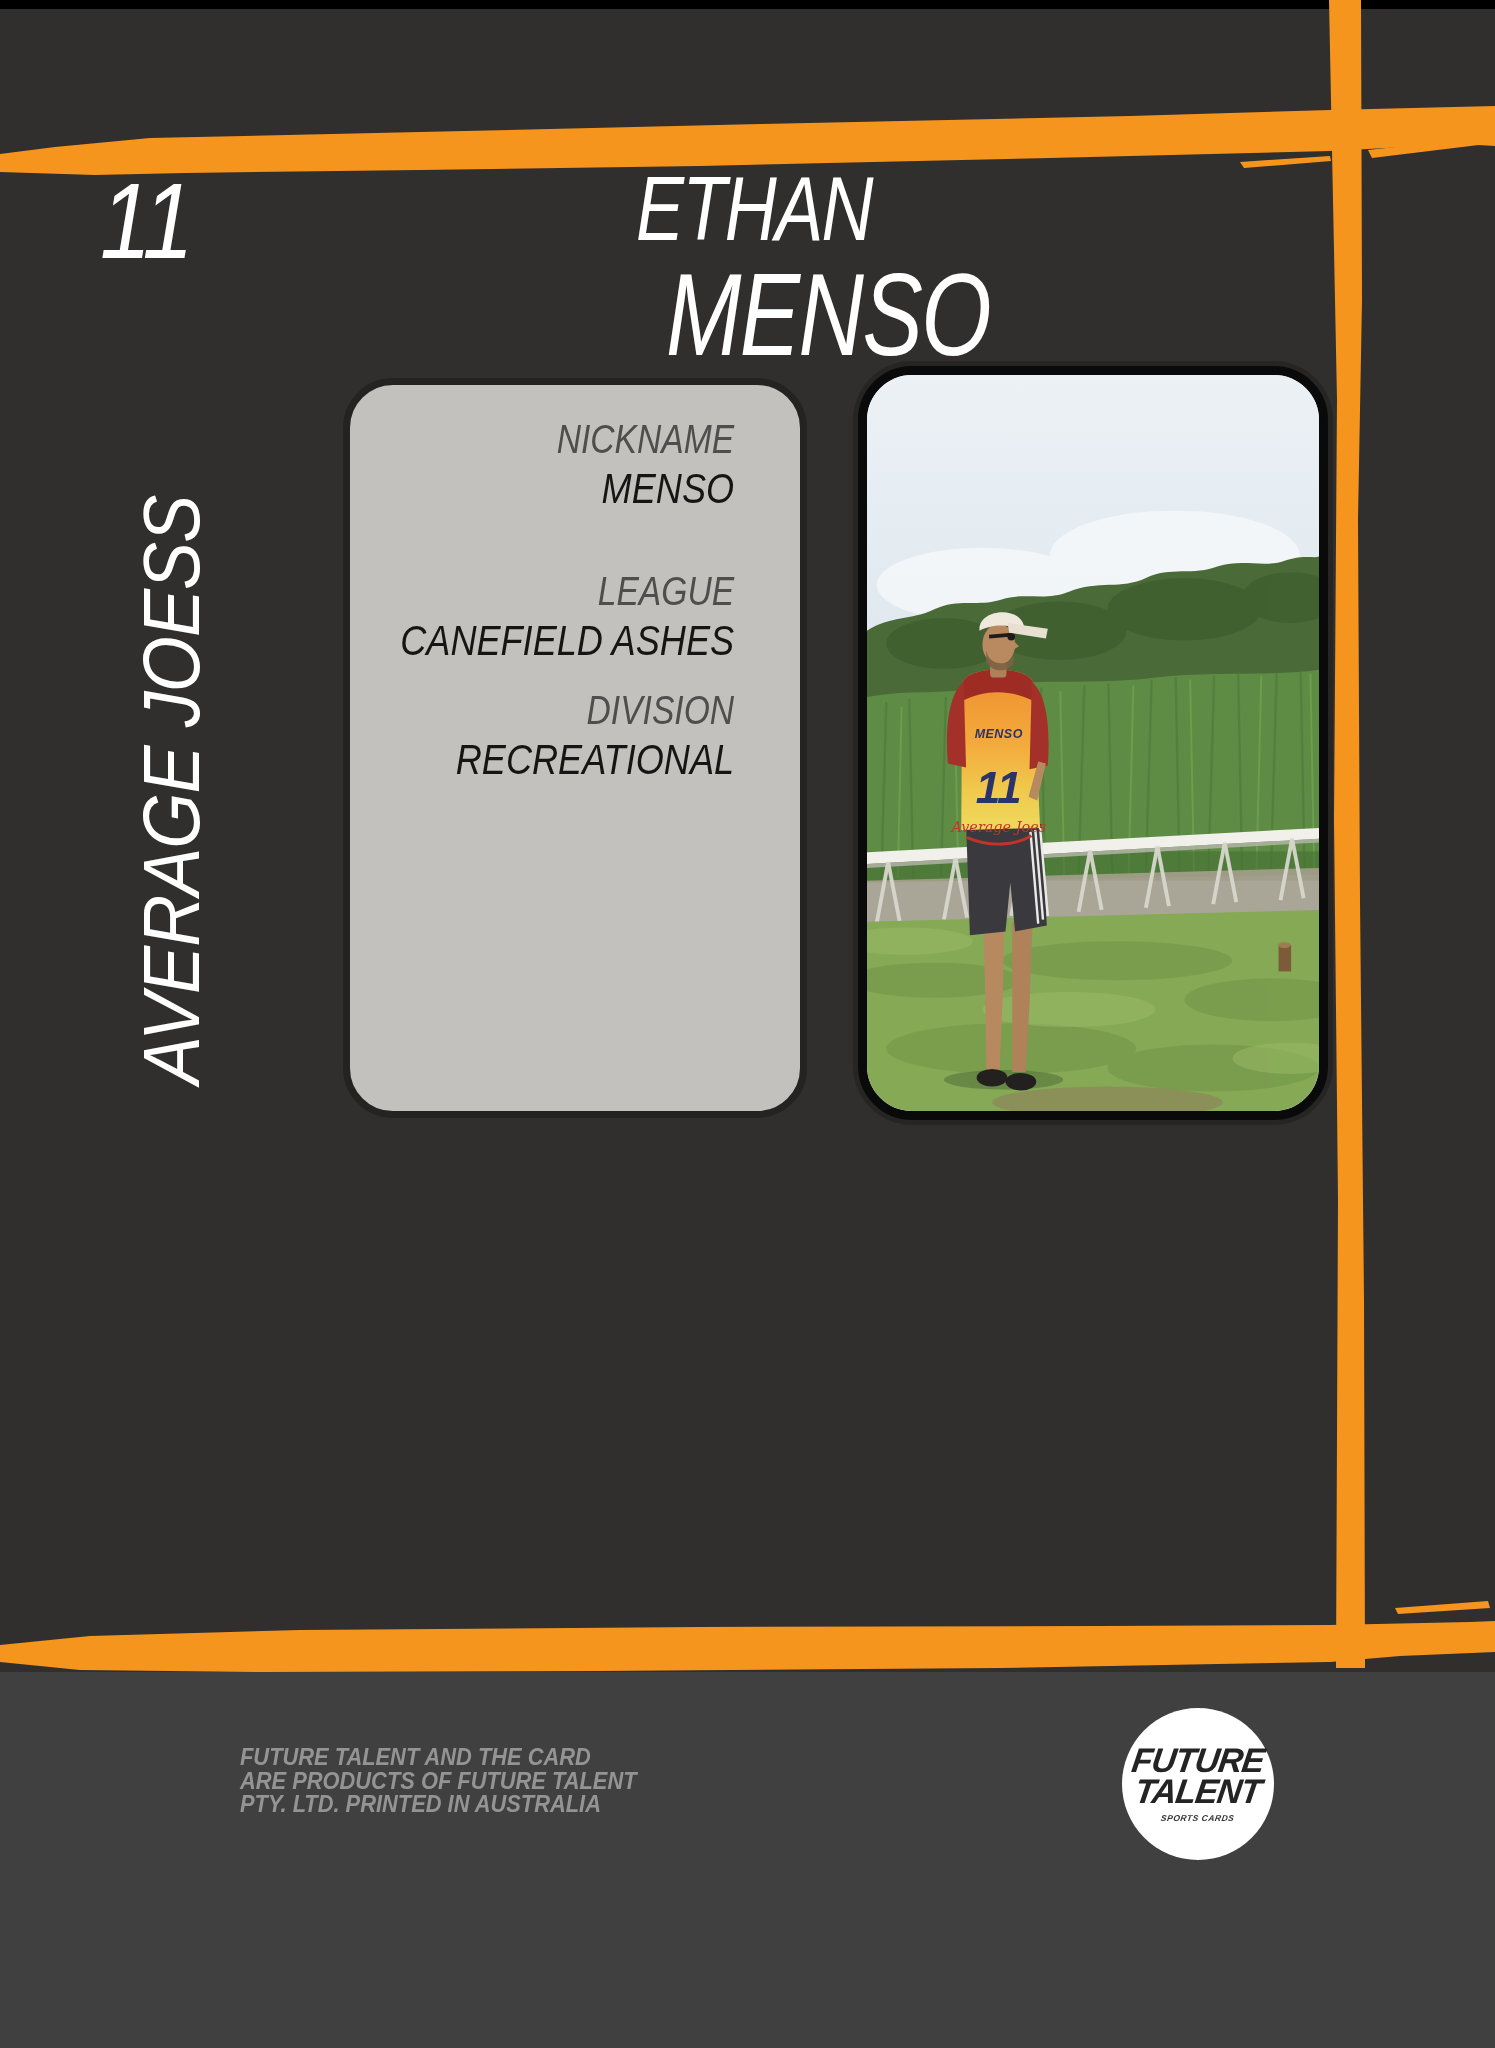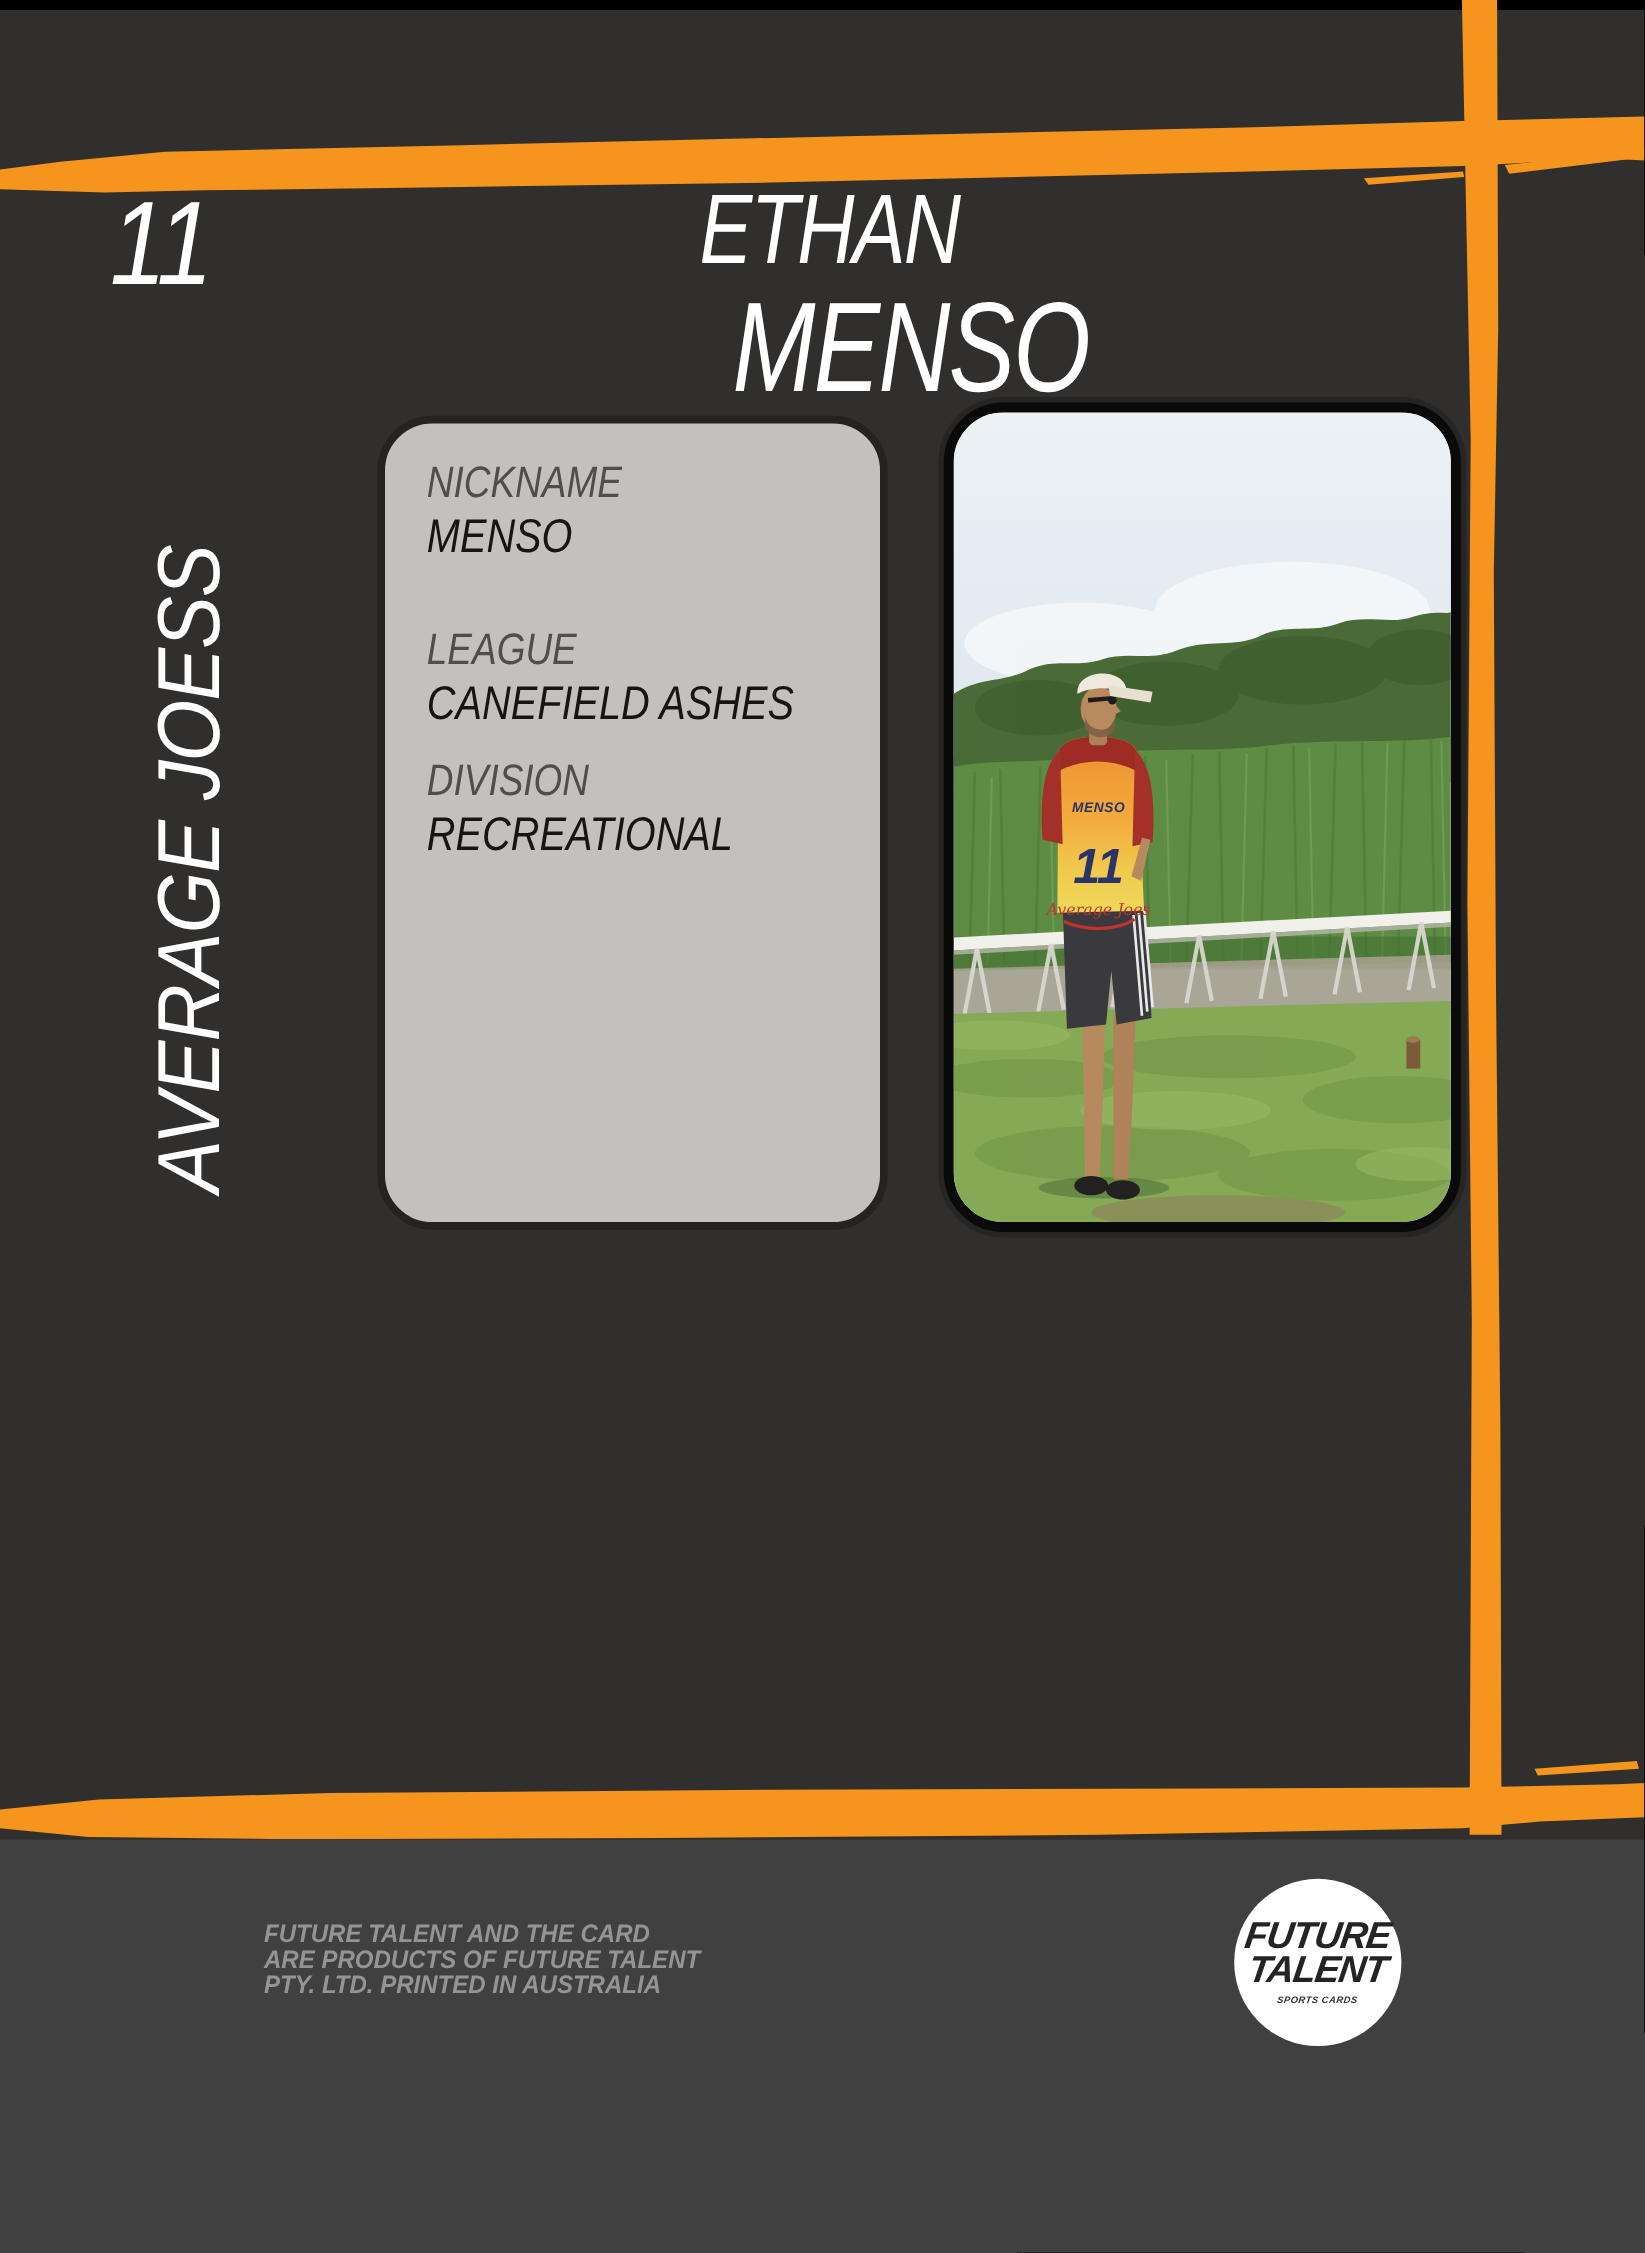--- a/index.html
+++ b/index.html
@@ -11,21 +11,21 @@
 
   .player-number{position:absolute;left:100px;top:158px;color:#fff;font-size:108px;font-weight:400;
         letter-spacing:-2px;transform:scaleX(.85);transform-origin:0 0;z-index:2;}
   .first-name{position:absolute;left:372px;top:158px;width:500px;text-align:right;color:#fff;
         font-size:90px;letter-spacing:-2px;transform:scaleX(.8);transform-origin:100% 0;z-index:2;}
   .last-name{position:absolute;left:372px;top:248px;width:618px;text-align:right;color:#fff;
         font-size:116px;letter-spacing:-2px;transform:scaleX(.78);transform-origin:100% 0;z-index:2;}
   .team-vertical{position:absolute;left:172px;top:790px;color:#fff;font-size:80px;letter-spacing:-1px;
         white-space:nowrap;transform:translate(-50%,-50%) rotate(-90deg) scaleX(.9);z-index:2;}
 
-  .panel{position:absolute;background:#C2C1BE;border:7px solid #242321;border-radius:50px;z-index:2;box-sizing:border-box;}
+  .panel{position:absolute;background:#C2C1BE;border:7px solid #242321;border-radius:50px;z-index:2;box-sizing:border-box;text-align:right;}
   .info-panel{left:343px;top:378px;width:464px;height:740px;padding:30px 0 0 38px;}
   .info-row{white-space:nowrap;transform:scaleX(.84);transform-origin:0 0;}
   .info-label{font-size:40px;color:#4F4E4C;line-height:1.2;}
   .info-value{font-size:43px;color:#161513;font-weight:500;line-height:1.2;}
   .gap-lg{height:52px;}
   .gap-sm{height:20px;}
 
   .photo{position:absolute;left:858px;top:366px;width:470px;height:754px;border:9px solid #0A0A0A;
         border-radius:54px;overflow:hidden;z-index:2;box-sizing:border-box;background:#DDE6ED;
         box-shadow:0 0 0 5px rgba(20,20,20,.35);}

